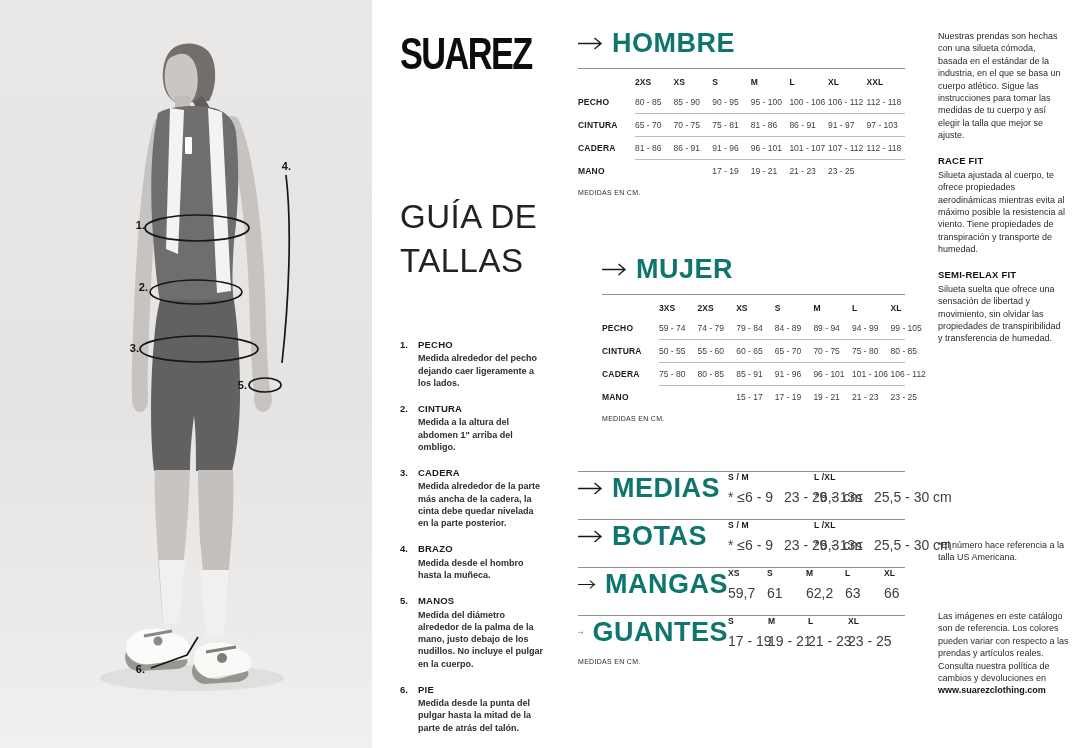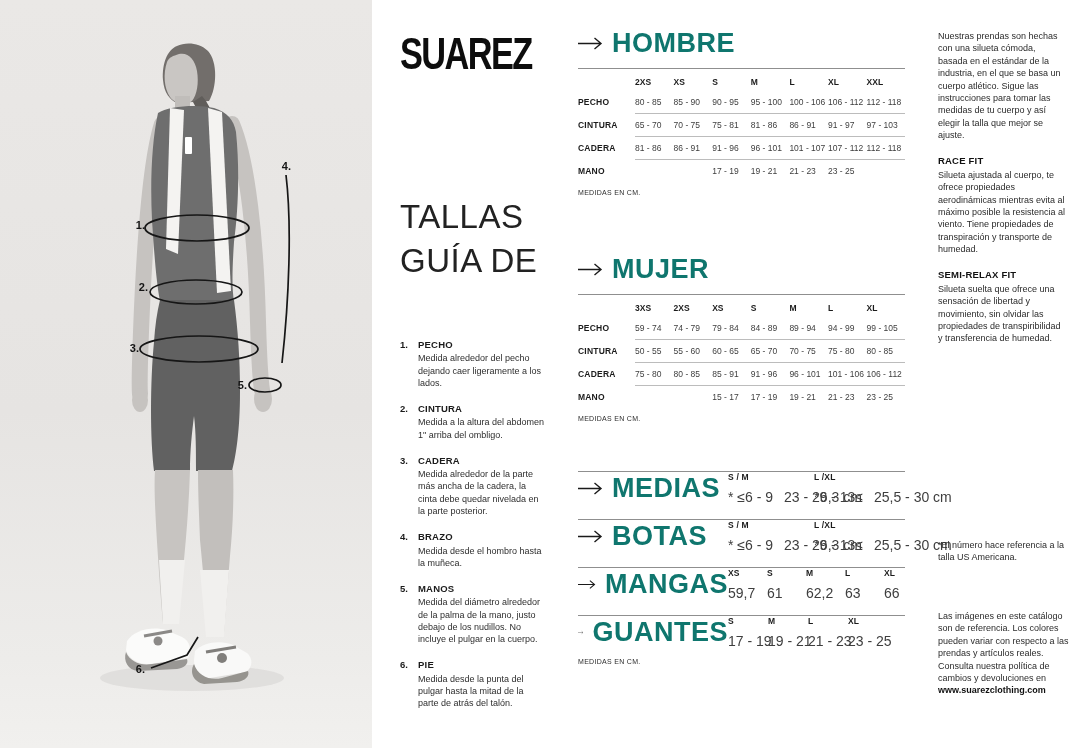--- a/index.html
+++ b/index.html
@@ -14,39 +14,39 @@
   .brand-col { position:absolute; left:400px; top:33px; width:150px; }
   .logo { font-weight:700; font-size:44px; letter-spacing:-2px; transform:scale(.78,1.02);
     transform-origin:left top; line-height:.9; color:#0d0d0d; }
   .guide-title { margin-top:122px; font-size:33px; line-height:1.34; font-weight:400;
     color:#222; letter-spacing:.5px; }
   .measure-list { margin-top:56px; }
   .m-item { display:flex; margin-bottom:14px; }
   .m-num { width:18px; flex:none; font-weight:700; font-size:9.5px; line-height:1.3; }
   .m-body { width:128px; }
   .m-title { font-weight:700; font-size:9.5px; line-height:1.3; letter-spacing:.2px; }
-  .m-desc { font-size:9px; line-height:1.36; color:#2e2e2e; margin-top:1px; }
+  .m-desc { font-size:9px; line-height:1.36; color:#2e2e2e; margin-top:1px;font-weight:bold; }
 
   
   .tables-col { position:absolute; left:578px; top:28px; width:327px; }
   .sec-title { display:flex; align-items:center; gap:9px; }
   .sec-title .t { font-size:27px; font-weight:700; letter-spacing:.5px; color:#0f766e; }
   .rule { border-top:1px solid #8f8f8f; }
   .big-table { margin-top:9px; }
   .big-table .rule { margin-bottom:4px; }
   .trow { display:flex; align-items:center; height:23px; position:relative; }
   .trow.thead { height:17px; }
   .trow.tsep::before { content:""; position:absolute; left:57px; right:0; top:0;
     border-top:1px solid #bcbcbc; }
   .tlabel { width:57px; flex:none; font-weight:700; font-size:8.5px; letter-spacing:.2px; }
   .tcol { width:38.6px; flex:none; font-size:8.5px; }
   .th { font-weight:700; color:#1b1b1b; }
   .tval { color:#3e3e3e; }
   .cm-note { font-size:7px; letter-spacing:.3px; color:#2c2c2c; margin-top:7px; }
-  .mujer-block { margin-top:58px; }
+  .mujer-block { margin-top:58px;margin-left:24px; }
   .mini-wrap { margin-top:49px; }
   .mini { border-top:1px solid #8f8f8f; padding:0 0 14px 0; display:flex; align-items:center; }
   .mini .sec-title { width:150px; flex:none; }
   .groups { display:flex; flex:1;align-items:center; }
   .group { flex:none; }
   .gh { font-weight:700; font-size:8.5px; letter-spacing:.2px; margin-bottom:7px; }
   .gv { font-size:14px; color:#3e3e3e; white-space:nowrap; }
   .gv span { margin-right:11px; }
   .wide .group { width:86px; }
   .wide .gv span:first-child { display:inline-block; min-width:32px; }
@@ -137,22 +137,22 @@
         <text x="291" y="170" text-anchor="end">4.</text>
         <text x="247" y="389" text-anchor="end">5.</text>
         <text x="145" y="673" text-anchor="end">6.</text>
       </g>
     </svg>
   </div>
 
   <div class="brand-col">
     <div class="logo">SUAREZ</div>
     <div class="guide-title">
+      <div>GUÍA DE</div>
       <div>TALLAS</div>
-      <div>GUÍA DE</div>
     </div>
     <div class="measure-list">
         <div class="m-item">
           <div class="m-num">1.</div>
           <div class="m-body">
             <div class="m-title">PECHO</div>
             <div class="m-desc">Medida alrededor del pecho dejando caer ligeramente a los lados.</div>
           </div>
         </div>
         <div class="m-item">

